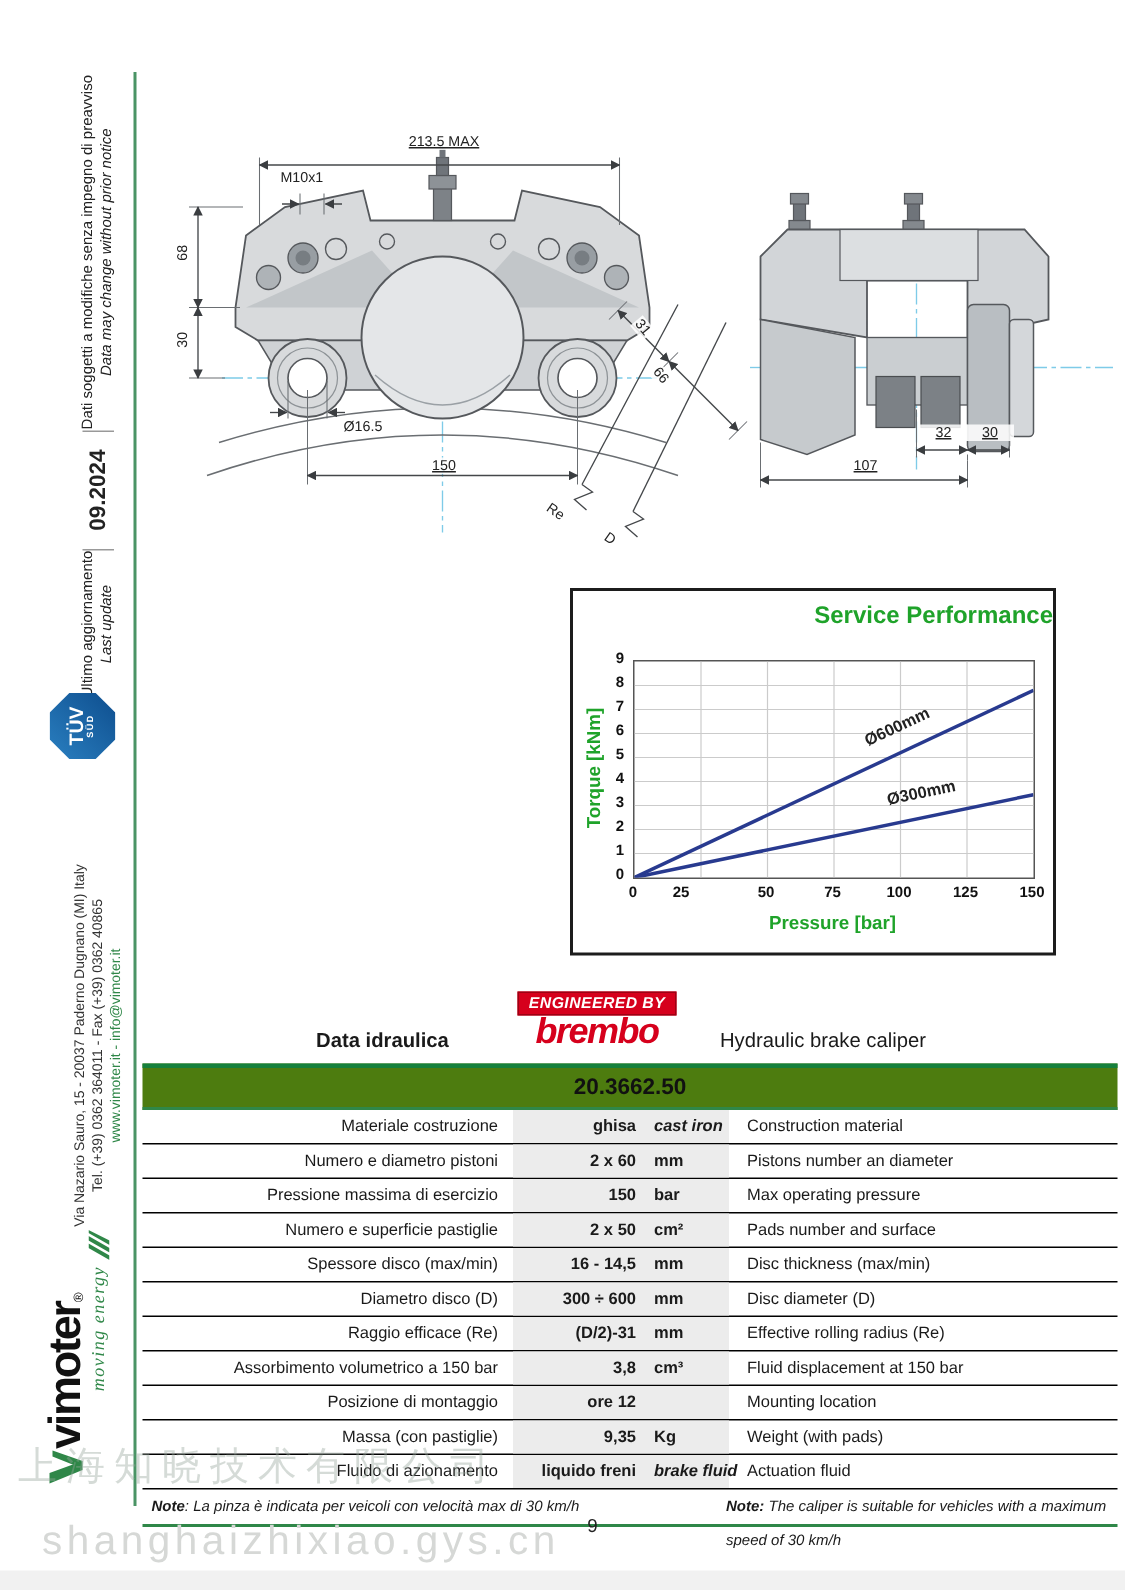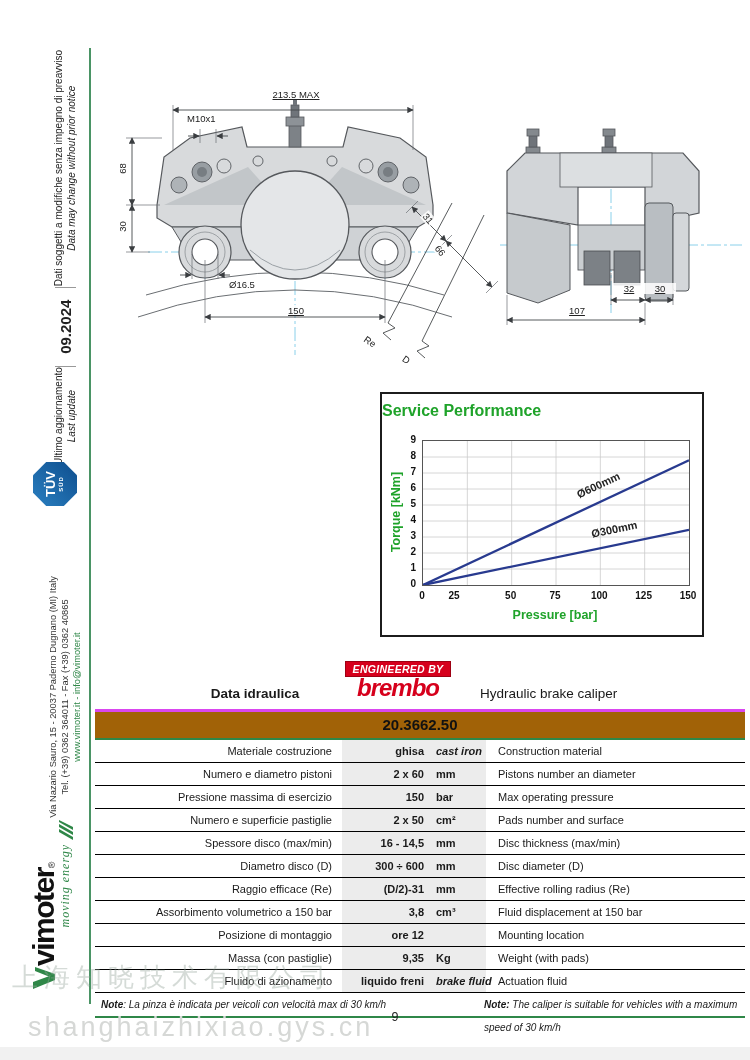--- a/index.html
+++ b/index.html
@@ -30,39 +30,39 @@
   
   .drawings{left:100px;top:55px;width:645px;height:335px;}
   .dim{position:absolute;font-size:9.5px;color:#222;background:rgba(255,255,255,.85);padding:0 1px;white-space:nowrap;}
   .dim.c{text-align:center;text-decoration:underline;}
   .r90{transform:rotate(-90deg);}
   .r50{transform:rotate(50deg);}
   .r35{transform:rotate(35deg);}
 
   
   .chart-box{left:380px;top:392px;width:320px;height:241px;border:2px solid #1c1c1c;background:#fff;}
-  .chart-title{position:absolute;left:0;top:8px;width:100%;text-align:left;font-size:16px;font-weight:bold;color:#1fa32a;}
+  .chart-title{position:absolute;left:0;top:8px;width:100%;text-align:right;font-size:16px;font-weight:bold;color:#1fa32a;}
   #chart-plot{position:absolute;left:40px;top:46px;width:266px;height:144px;border:1px solid #555;}
   .xtick,.ytick{position:absolute;font-size:10px;font-weight:600;color:#111;}
   .xtick{width:28px;text-align:center;}
   .ytick{width:20px;text-align:right;}
   .series-label{position:absolute;font-size:11px;font-weight:600;color:#222;white-space:nowrap;}
   .xlab{position:absolute;left:40px;top:214px;width:266px;text-align:center;font-size:12.5px;font-weight:bold;color:#1fa32a;}
   .ylab{position:absolute;left:-56px;top:111px;width:140px;height:14px;text-align:center;font-size:12.5px;font-weight:bold;color:#1fa32a;transform:rotate(-90deg);}
 
   
   .title-it{left:155px;top:686px;width:200px;text-align:center;font-size:13.5px;font-weight:bold;}
   .title-en{left:480px;top:686px;width:220px;font-size:13.5px;}
   .brembo{left:345px;top:661px;width:106px;text-align:center;}
   .eng-by{background:#d6001c;color:#fff;font-size:10.5px;font-weight:bold;font-style:italic;padding:1px 0;border:1px solid #9e0013;letter-spacing:.3px;}
   .brembo-word{color:#d6001c;font-weight:800;font-style:italic;font-size:24px;line-height:1;letter-spacing:-1px;margin-top:-1px;}
 
   
   .spec-table{left:95px;top:709px;width:650px;}
-  .pn-band{height:26px;background:#a16207;border-top:3px solid #d946ef;border-bottom:2px solid #2f8748;text-align:center;font-size:15px;font-weight:bold;line-height:25px;color:#111;}
+  .pn-band{height:26px;background:#4d7c0f;border-top:3px solid #15803d;border-bottom:2px solid #2f8748;text-align:center;font-size:15px;font-weight:bold;line-height:25px;color:#111;}
   .spec-row{display:flex;height:22px;line-height:22px;border-bottom:1px solid #000000;font-size:11px;}
   .c-it{width:237px;text-align:right;padding-right:10px;}
   .c-val{width:82px;background:#ececec;text-align:right;font-weight:bold;padding-right:6px;white-space:nowrap;}
   .c-unit{width:50px;background:#ececec;padding-left:6px;font-weight:bold;white-space:nowrap;}
   .c-unit.it-unit{font-style:italic;}
   .c-en{flex:1;padding-left:12px;}
   .note-row{display:flex;height:23px;line-height:23px;font-size:10px;border-bottom:2px solid #2f8748;}
   .note-it{width:383px;padding-left:6px;font-style:italic;}
   .note-en{flex:1;font-style:italic;}
   .nb{font-weight:bold;}

